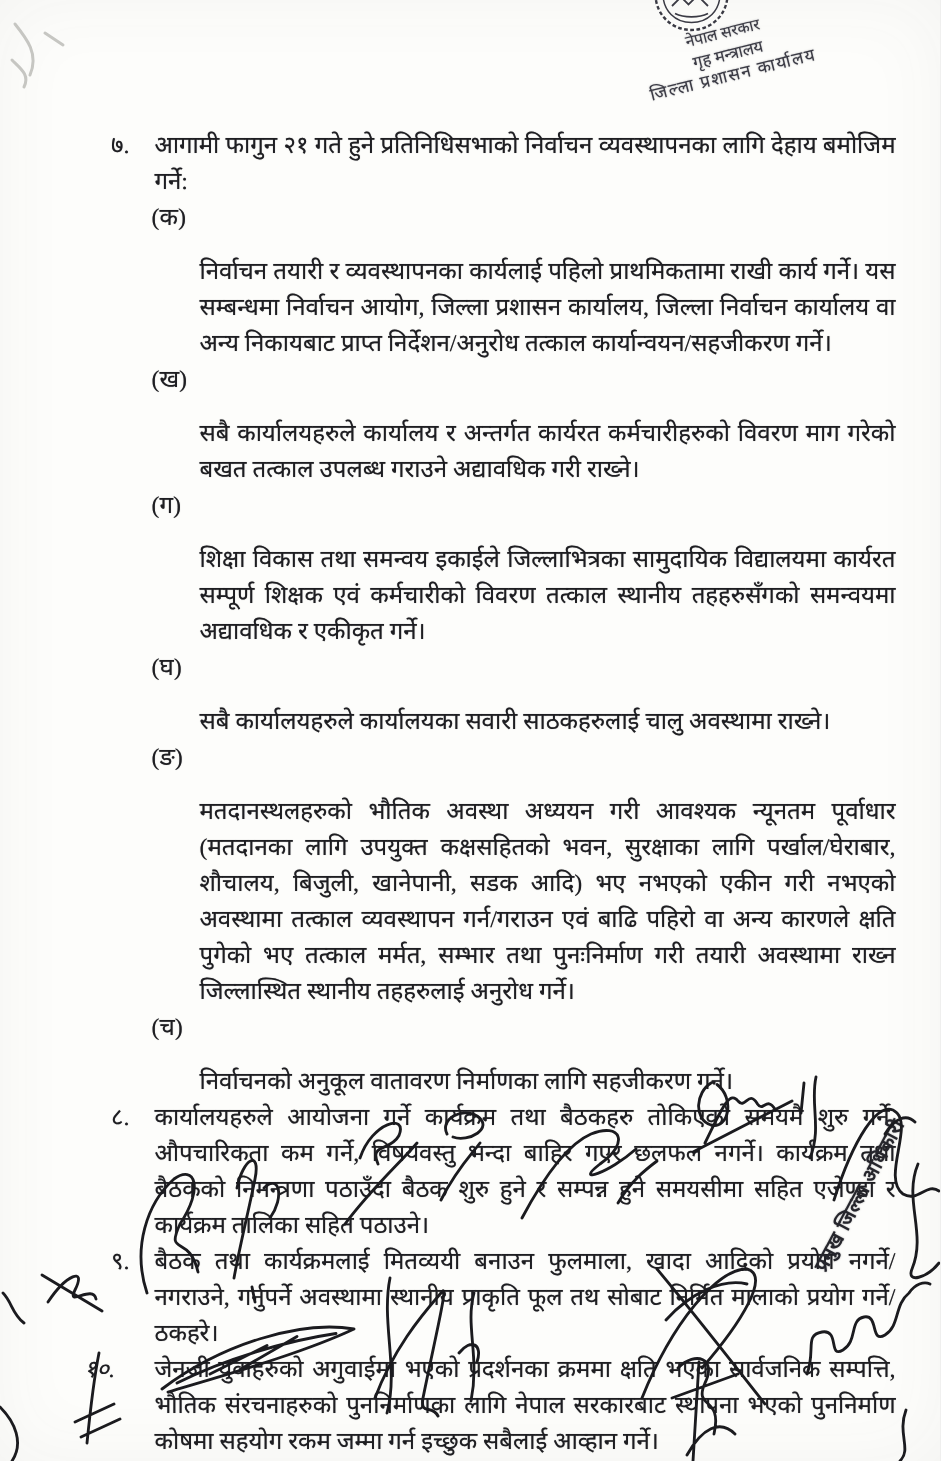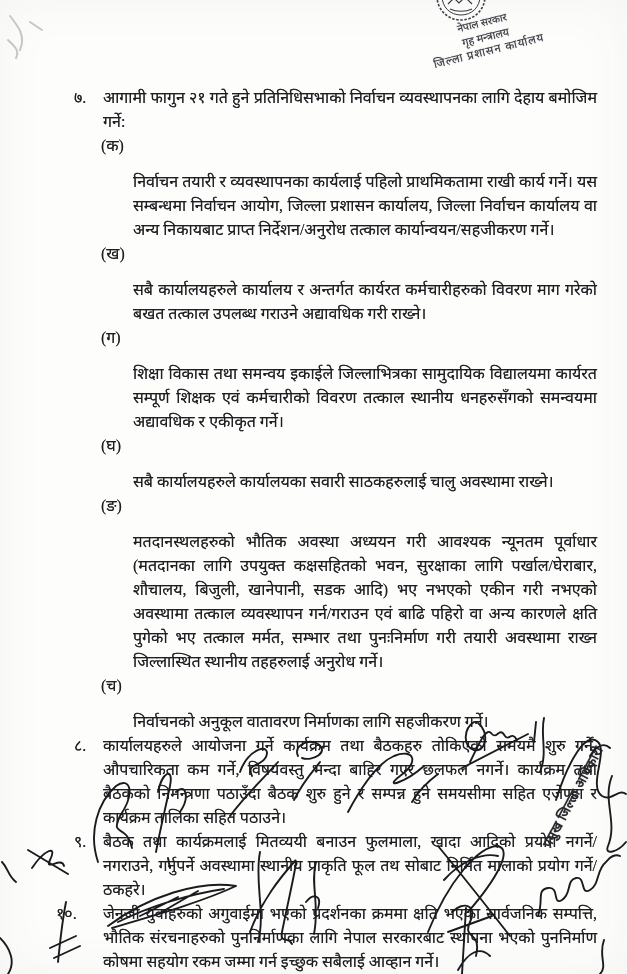--- a/index.html
+++ b/index.html
@@ -40,21 +40,21 @@
   
   .doc{
     position:absolute;left:0;top:0;width:627px;
     padding:86px 30px 0 74px;
     box-sizing:border-box;
     font-size:16px;line-height:24px;
     text-shadow:0 0 .5px rgba(30,30,34,.6);
   }
   .item{display:flex;align-items:flex-start;}
   .item-number{flex:0 0 29px;white-space:nowrap;}
-  .item-number.wide{flex:0 0 47px;margin-left:-18px;}
+  .item-number.wide{flex:0 0 47px;margin-left:-18px;font-style:italic;}
   .item-body{flex:1;text-align:justify;}
   .sub-list{margin-left:-2px;}
   .sub-item{display:flex;align-items:flex-start;}
   .sub-label{flex:0 0 32px;white-space:nowrap;}
   .sub-text{flex:1;text-align:justify;margin-top:36px;}
   
   .sig-layer{position:absolute;left:0;top:0;width:627px;height:974px;pointer-events:none;}
   .official-title{
     position:absolute;left:538px;top:842px;
     transform:rotate(-62deg);
@@ -94,21 +94,21 @@
           <div class="sub-item">
             <div class="sub-label">(क)</div>
             <div class="sub-text">निर्वाचन तयारी र व्यवस्थापनका कार्यलाई पहिलो प्राथमिकतामा राखी कार्य गर्ने। यस सम्बन्धमा निर्वाचन आयोग, जिल्ला प्रशासन कार्यालय, जिल्ला निर्वाचन कार्यालय वा अन्य निकायबाट प्राप्त निर्देशन/अनुरोध तत्काल कार्यान्वयन/सहजीकरण गर्ने।</div>
           </div>
           <div class="sub-item">
             <div class="sub-label">(ख)</div>
             <div class="sub-text">सबै कार्यालयहरुले कार्यालय र अन्तर्गत कार्यरत कर्मचारीहरुको विवरण माग गरेको बखत तत्काल उपलब्ध गराउने अद्यावधिक गरी राख्ने।</div>
           </div>
           <div class="sub-item">
             <div class="sub-label">(ग)</div>
-            <div class="sub-text">शिक्षा विकास तथा समन्वय इकाईले जिल्लाभित्रका सामुदायिक विद्यालयमा कार्यरत सम्पूर्ण शिक्षक एवं कर्मचारीको विवरण तत्काल स्थानीय धनहरुसँगको समन्वयमा अद्यावधिक र एकीकृत गर्ने।</div>
+            <div class="sub-text">शिक्षा विकास तथा समन्वय इकाईले जिल्लाभित्रका सामुदायिक विद्यालयमा कार्यरत सम्पूर्ण शिक्षक एवं कर्मचारीको विवरण तत्काल स्थानीय तहहरुसँगको समन्वयमा अद्यावधिक र एकीकृत गर्ने।</div>
           </div>
           <div class="sub-item">
             <div class="sub-label">(घ)</div>
             <div class="sub-text">सबै कार्यालयहरुले कार्यालयका सवारी साठकहरुलाई चालु अवस्थामा राख्ने।</div>
           </div>
           <div class="sub-item">
             <div class="sub-label">(ङ)</div>
             <div class="sub-text">मतदानस्थलहरुको भौतिक अवस्था अध्ययन गरी आवश्यक न्यूनतम पूर्वाधार (मतदानका लागि उपयुक्त कक्षसहितको भवन, सुरक्षाका लागि पर्खाल/घेराबार, शौचालय, बिजुली, खानेपानी, सडक आदि) भए नभएको एकीन गरी नभएको अवस्थामा तत्काल व्यवस्थापन गर्न/गराउन एवं बाढि पहिरो वा अन्य कारणले क्षति पुगेको भए तत्काल मर्मत, सम्भार तथा पुनःनिर्माण गरी तयारी अवस्थामा राख्न जिल्लास्थित स्थानीय तहहरुलाई अनुरोध गर्ने।</div>
           </div>
           <div class="sub-item">

